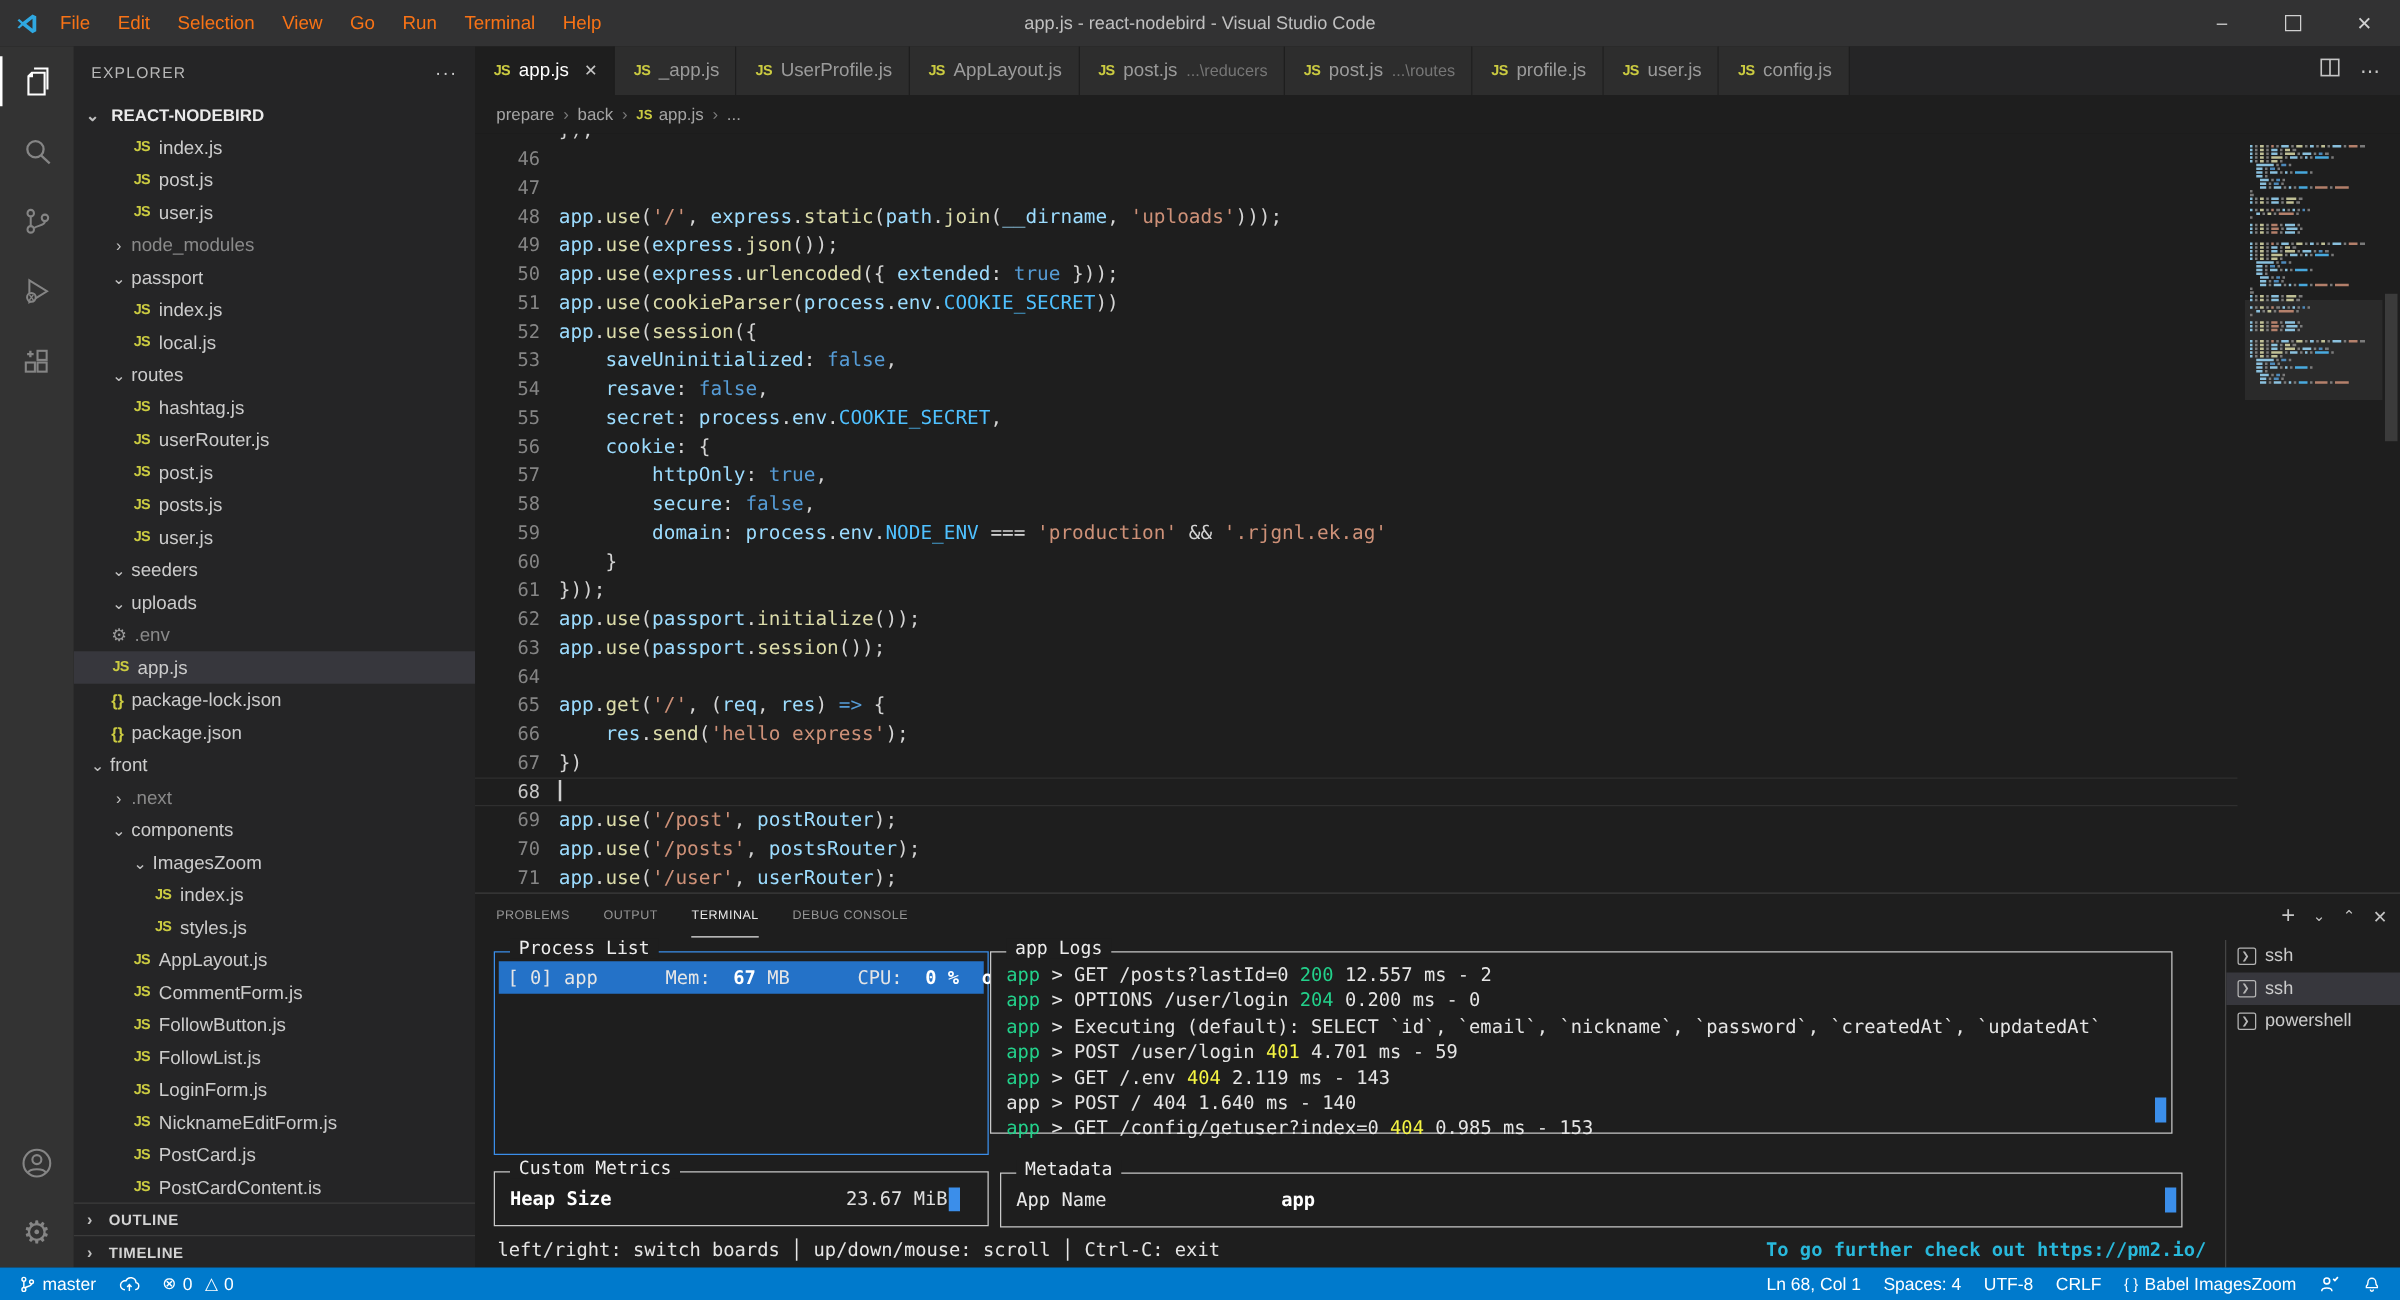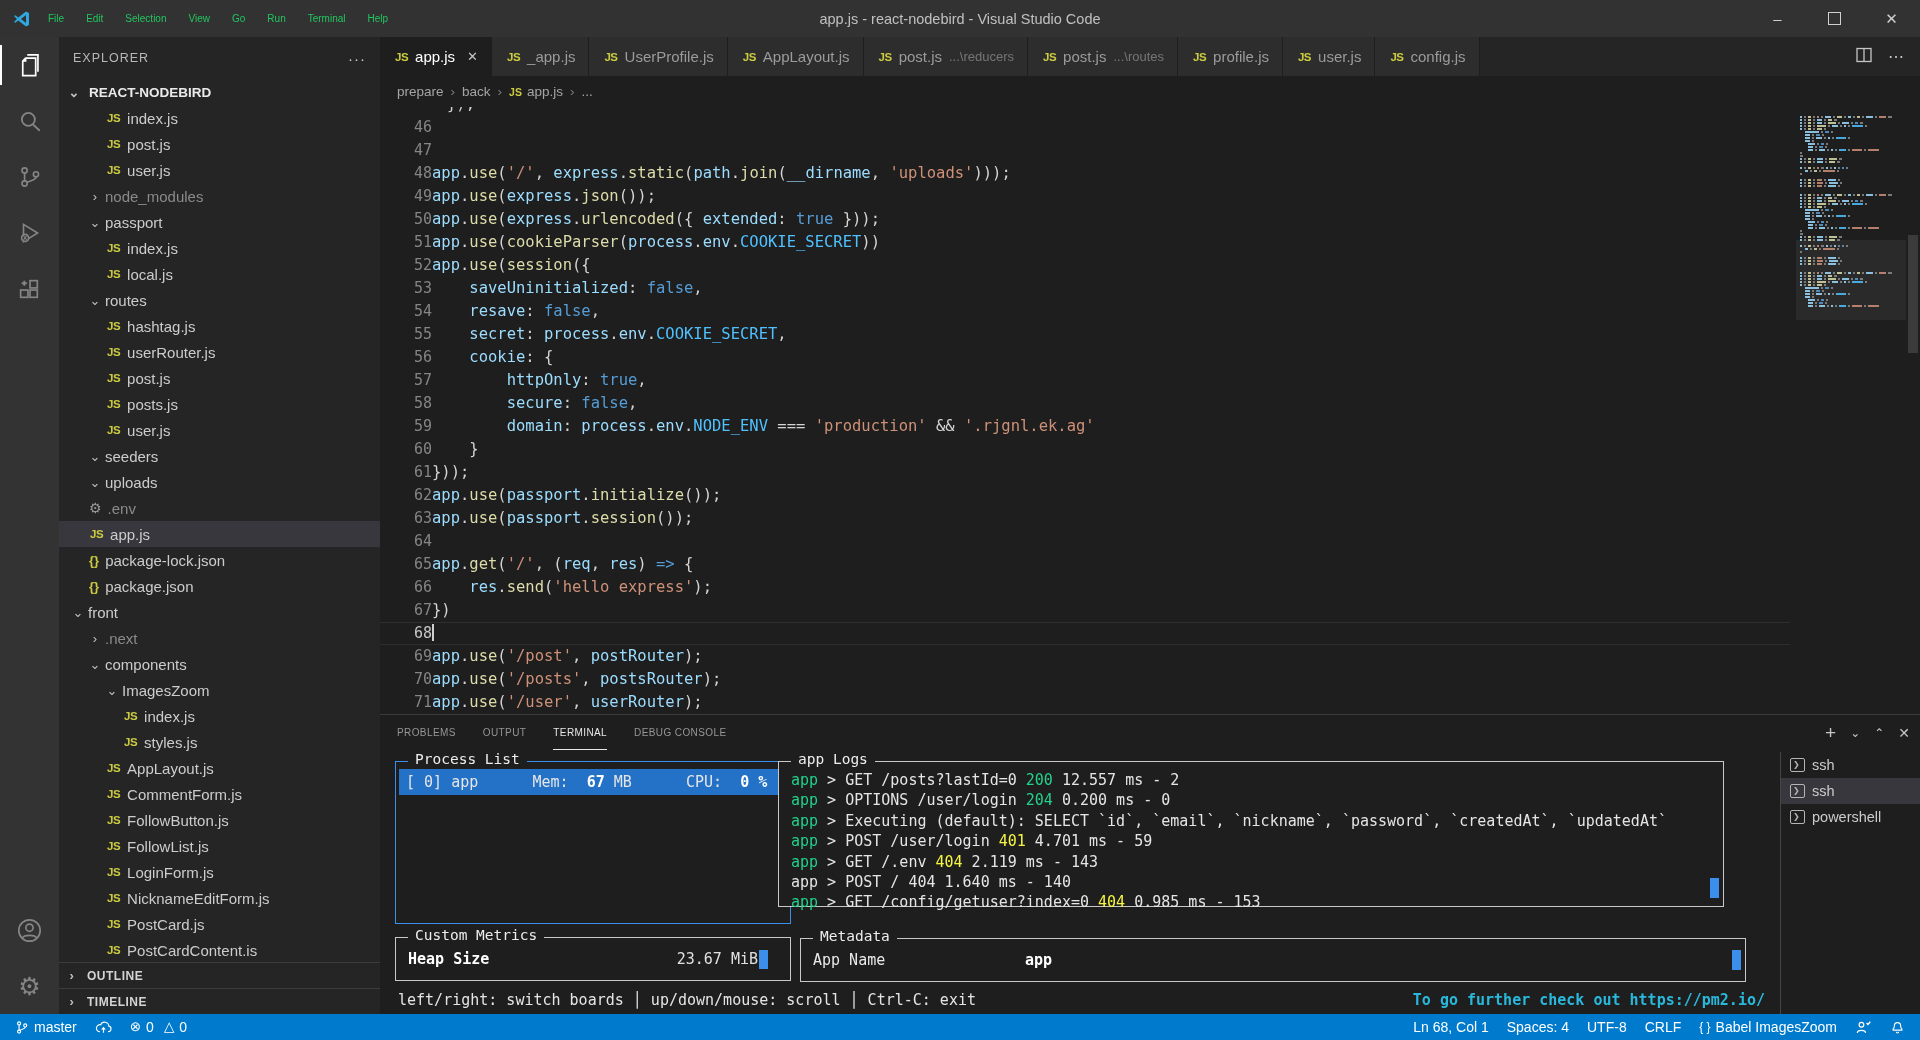--- a/index.html
+++ b/index.html
@@ -2,21 +2,21 @@
 <html><head>
 <meta charset="utf-8">
 <style>
   html,body{margin:0;padding:0}
   body{width:1920px;height:1040px;position:relative;background:#1e1e1e;overflow:hidden;
        font-family:"Liberation Sans",sans-serif;color:#ccc;-webkit-font-smoothing:antialiased}
   
   .titlebar{position:absolute;top:0;left:0;right:0;height:37px;background:#323233;display:flex;align-items:center;z-index:30}
   .vslogo{margin:0 6px 0 13px;display:flex}
   .menubar{display:flex;height:100%}
-  .menu-item{padding:0 11px;font-size:10px;color:#22c55e;display:flex;align-items:center;cursor:default}
+  .menu-item{padding:0 11px;font-size:15px;color:#f97316;display:flex;align-items:center;cursor:default}
   .title-text{position:absolute;left:50%;transform:translateX(-50%);font-size:14.5px;color:#c0c0c0;white-space:nowrap}
   .win-controls{margin-left:auto;display:flex;height:100%}
   .win-btn{width:57px;height:100%;display:flex;align-items:center;justify-content:center;color:#d0d0d0;font-size:15px}
   .restore-box{width:11px;height:11px;border:1.2px solid #d0d0d0;position:relative}
   .restore-box::after{content:"";position:absolute;left:2px;bottom:2px;width:9px;height:9px;border:1.2px solid #d0d0d0;border-right:none;border-bottom:none;opacity:0}
   
   .activitybar{position:absolute;top:37px;bottom:26px;left:0;width:59px;background:#333333;z-index:20}
   .act-item{height:56px;display:flex;align-items:center;justify-content:center;position:relative;color:#858585}
   .act-item.active{color:#ffffff}
   .act-item.active::before{content:"";position:absolute;left:0;top:8px;bottom:8px;width:2px;background:#fff}
@@ -50,41 +50,41 @@
   .bc-js{color:#cbcb41;font-weight:700;font-size:10.5px;margin-right:5px}
   
   .editor{position:absolute;top:107px;left:380px;right:0;height:607px;background:#1e1e1e;overflow:hidden;
           font-family:"DejaVu Sans Mono","Liberation Mono",monospace;font-size:15.5px}
   .frag{position:absolute;top:-14px;left:67px;height:23px;line-height:23px;color:#d4d4d4;white-space:pre}
   #code-lines{position:absolute;top:9px;left:0;right:130px}
   .code-row{height:23px;line-height:23px;display:flex;white-space:pre;box-sizing:border-box}
   .code-row.current{border-top:1px solid #2f2f2f;border-bottom:1px solid #2f2f2f;line-height:21px}
   .gutter{width:52px;text-align:right;color:#858585;flex:none;font-size:15px}
   .code-row.current .gutter{color:#c6c6c6}
-  .code-text{white-space:pre}
+  .code-text{margin-left:15px;white-space:pre}
   .cursor{display:inline-block;width:2px;height:17px;background:#cfcfcf;vertical-align:-3px}
   .tk-v{color:#9cdcfe}.tk-f{color:#dcdcaa}.tk-s{color:#ce9178}.tk-k{color:#569cd6}.tk-c{color:#4fc1ff}.tk-p{color:#d4d4d4}
   
   .minimap{position:absolute;top:3px;right:18px;width:102px}
   .mm-row{height:2px;margin-bottom:1px;display:flex;gap:2px}
   .mm-seg{height:2px;opacity:.85}
   .mm-slider{position:absolute;left:-4px;right:-4px;top:130px;height:80px;background:rgba(121,121,121,.14)}
   .scroll-v{position:absolute;top:0;right:0;width:14px;bottom:0}
   .scroll-thumb{position:absolute;top:128px;height:118px;left:2px;right:2px;background:rgba(121,121,121,.32)}
   
   .panel{position:absolute;top:714px;left:380px;right:0;height:300px;background:#1e1e1e;border-top:1px solid #3c3c3c;box-sizing:border-box;z-index:6}
   .panel-tabs{display:flex;align-items:center;height:35px;padding-left:17px;gap:27px}
   .panel-tab{font-size:10px;letter-spacing:.4px;color:#969696;height:100%;display:flex;align-items:center;box-sizing:border-box}
   .panel-tab.active{color:#e7e7e7;border-bottom:1.5px solid #e7e7e7}
   .panel-actions{position:absolute;top:0;right:10px;height:35px;display:flex;align-items:center;gap:14px;color:#c5c5c5;font-size:15px}
   .pm2{position:absolute;top:35px;left:0;right:141px;bottom:0;font-family:"DejaVu Sans Mono","Liberation Mono",monospace;font-size:15px;color:#e0e0e0}
   .box{position:absolute;border:1px solid #c8c8c8;background:#1e1e1e;box-sizing:border-box}
   .box-title{position:absolute;top:-11px;left:12px;background:#1e1e1e;padding:0 7px;font-size:14.5px;color:#ededed;white-space:nowrap}
   #proclist{left:15px;top:11px;width:396px;height:163px;border-color:#3b8eea}
-  #applogs{left:398px;top:11px;width:946px;height:146px}
+  #applogs{left:412px;top:11px;width:946px;height:146px}
   #metrics{left:15px;top:187px;width:396px;height:44px}
   #metadata{left:420px;top:188px;width:946px;height:44px}
   .proc-row{margin:7px 3px 0;height:26px;background:#2472c8;color:#fff;display:flex;align-items:center;padding:0 7px;white-space:pre}
   .log-lines{padding:8px 12px 0;overflow:hidden;height:145px}
   .log-line{height:20.4px;line-height:20.4px;white-space:pre;overflow:hidden}
   .tk-g{color:#23d18b}.tk-y{color:#f5f543}.tk-w{color:#e5e5e5}.tk-b{color:#ffffff;font-weight:700}
   .metric-row{display:flex;align-items:center;height:100%;padding:0 22px 0 12px}
   .metric-label{font-weight:700;color:#fff;flex:1}
   .meta-label{width:212px;color:#e8e8e8}
   .meta-value{font-weight:700;color:#fff}

